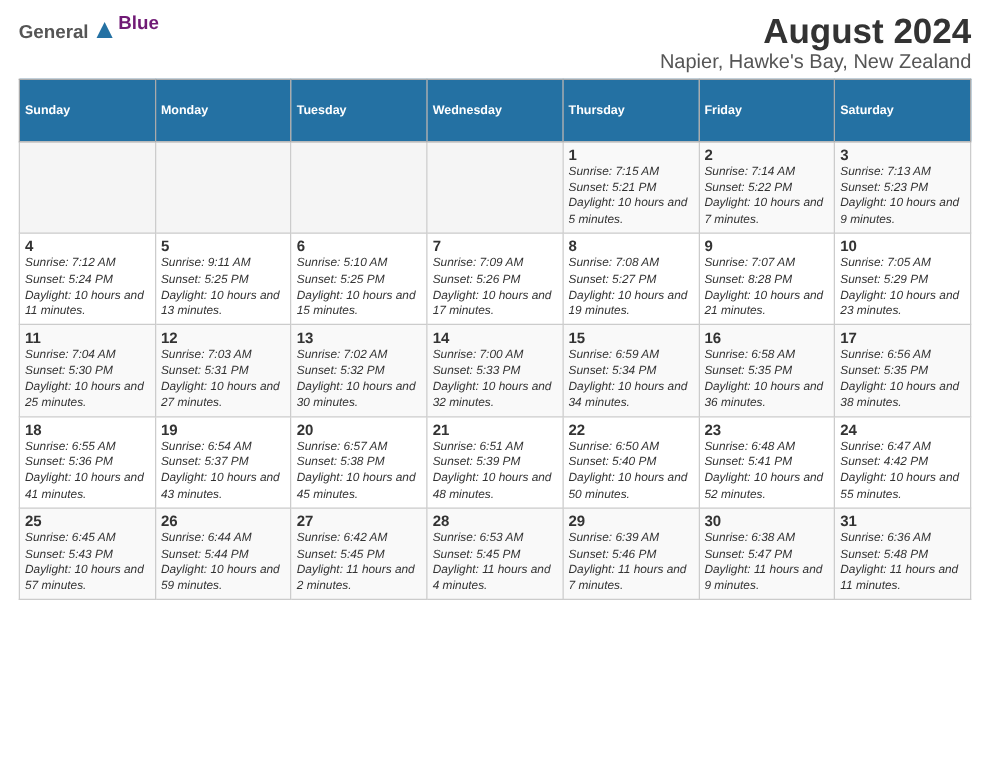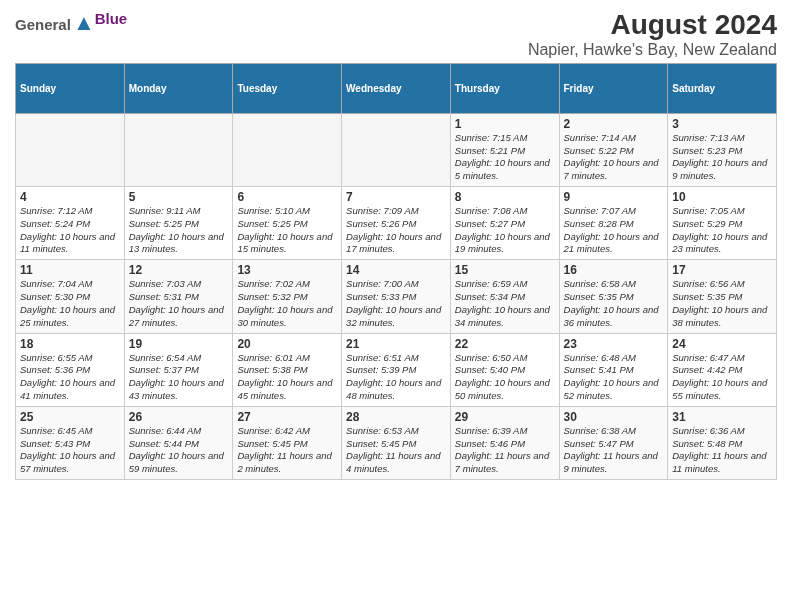--- a/index.html
+++ b/index.html
@@ -274,21 +274,21 @@
           </td>
           <td>
             <span class="day-number">19</span>
             <div class="day-info">Sunrise: 6:54 AM
 Sunset: 5:37 PM
 Daylight: 10 hours
 and 43 minutes.</div>
           </td>
           <td>
             <span class="day-number">20</span>
-            <div class="day-info">Sunrise: 6:01 AM
+            <div class="day-info">Sunrise: 6:57 AM
 Sunset: 5:38 PM
 Daylight: 10 hours
 and 45 minutes.</div>
           </td>
           <td>
             <span class="day-number">21</span>
             <div class="day-info">Sunrise: 6:51 AM
 Sunset: 5:39 PM
 Daylight: 10 hours
 and 48 minutes.</div>

